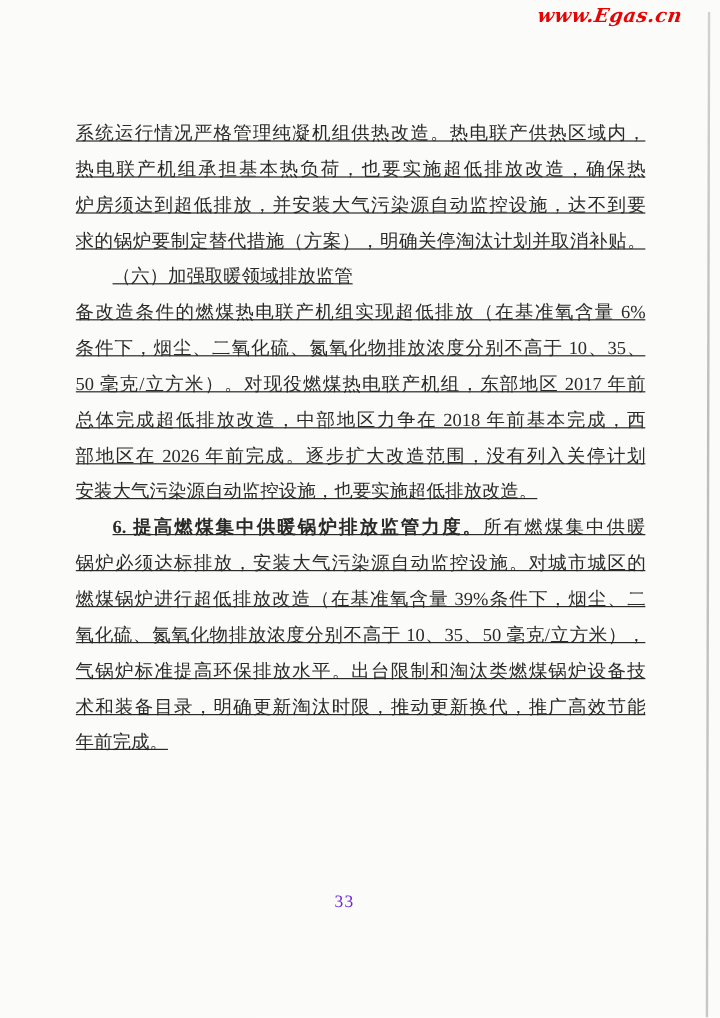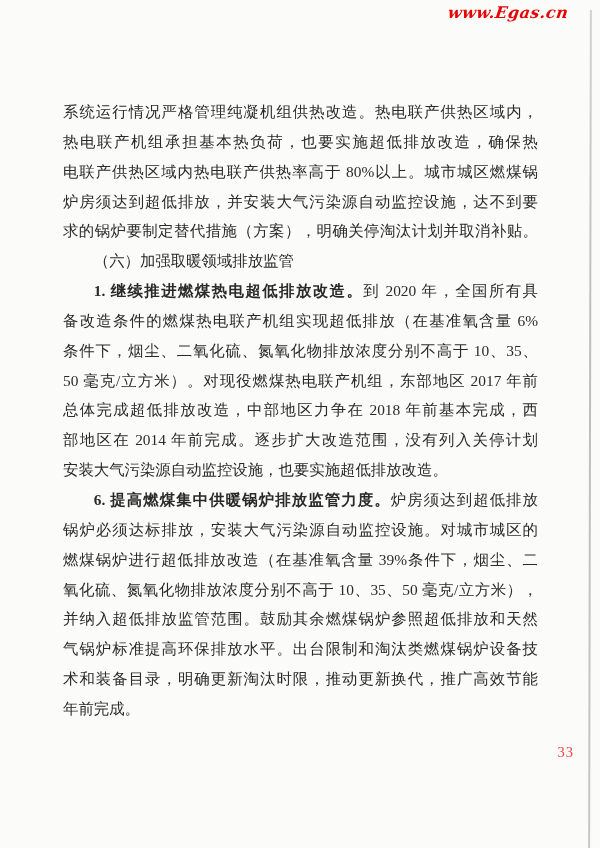--- a/index.html
+++ b/index.html
@@ -42,66 +42,64 @@
     width: 475px;
     color: #2a2a2a;
     font-size: 15.4px;
   }
   .line {
     height: 29.85px;
     line-height: 29.85px;
     overflow: hidden;
     text-align: left;
     white-space: nowrap;
+    text-decoration: underline;
   }
   .line.just {
     text-align: justify;
     text-align-last: justify;
     white-space: normal;
   }
   .line.indent {
     text-indent: 2em;
   }
   .bold {
     font-weight: 700;
   }
   .pageno {
     position: absolute;
     top: 744px;
     left: 0;
     right: 26px;
-    text-align: right;
+    text-align: center;
     font-size: 14.5px;
-    color: #ef4444;
+    color: #6d28d9;
     letter-spacing: 1px;
   }
 </style>
 </head>
 <body>
 
 <div class="page">
   <div class="watermark">www.Egas.cn</div>
   <div class="scanline"></div>
   <div class="doc-body" id="doc-body">
       <div class="line just"><span>系统运行情况严格管理纯凝机组供热改造。热电联产供热区域内，</span></div>
       <div class="line just"><span>热电联产机组承担基本热负荷，也要实施超低排放改造，确保热</span></div>
-      <div class="line just"><span>电联产供热区域内热电联产供热率高于 80%以上。城市城区燃煤锅</span></div>
       <div class="line just"><span>炉房须达到超低排放，并安装大气污染源自动监控设施，达不到要</span></div>
       <div class="line just"><span>求的锅炉要制定替代措施（方案），明确关停淘汰计划并取消补贴。</span></div>
       <div class="line indent"><span>（六）加强取暖领域排放监管</span></div>
-      <div class="line just indent"><span class="bold">1. 继续推进燃煤热电超低排放改造。</span><span>到 2020 年，全国所有具</span></div>
       <div class="line just"><span>备改造条件的燃煤热电联产机组实现超低排放（在基准氧含量 6%</span></div>
       <div class="line just"><span>条件下，烟尘、二氧化硫、氮氧化物排放浓度分别不高于 10、35、</span></div>
       <div class="line just"><span>50 毫克/立方米）。对现役燃煤热电联产机组，东部地区 2017 年前</span></div>
       <div class="line just"><span>总体完成超低排放改造，中部地区力争在 2018 年前基本完成，西</span></div>
-      <div class="line just"><span>部地区在 2014 年前完成。逐步扩大改造范围，没有列入关停计划</span></div>
+      <div class="line just"><span>部地区在 2026 年前完成。逐步扩大改造范围，没有列入关停计划</span></div>
       <div class="line"><span>安装大气污染源自动监控设施，也要实施超低排放改造。</span></div>
-      <div class="line just indent"><span class="bold">6. 提高燃煤集中供暖锅炉排放监管力度。</span><span>炉房须达到超低排放</span></div>
+      <div class="line just indent"><span class="bold">6. 提高燃煤集中供暖锅炉排放监管力度。</span><span>所有燃煤集中供暖</span></div>
       <div class="line just"><span>锅炉必须达标排放，安装大气污染源自动监控设施。对城市城区的</span></div>
       <div class="line just"><span>燃煤锅炉进行超低排放改造（在基准氧含量 39%条件下，烟尘、二</span></div>
       <div class="line just"><span>氧化硫、氮氧化物排放浓度分别不高于 10、35、50 毫克/立方米），</span></div>
-      <div class="line just"><span>并纳入超低排放监管范围。鼓励其余燃煤锅炉参照超低排放和天然</span></div>
       <div class="line just"><span>气锅炉标准提高环保排放水平。出台限制和淘汰类燃煤锅炉设备技</span></div>
       <div class="line just"><span>术和装备目录，明确更新淘汰时限，推动更新换代，推广高效节能</span></div>
       <div class="line"><span>年前完成。</span></div>
     </div>
   <div class="pageno">33</div>
 </div>
 
 </body></html>

